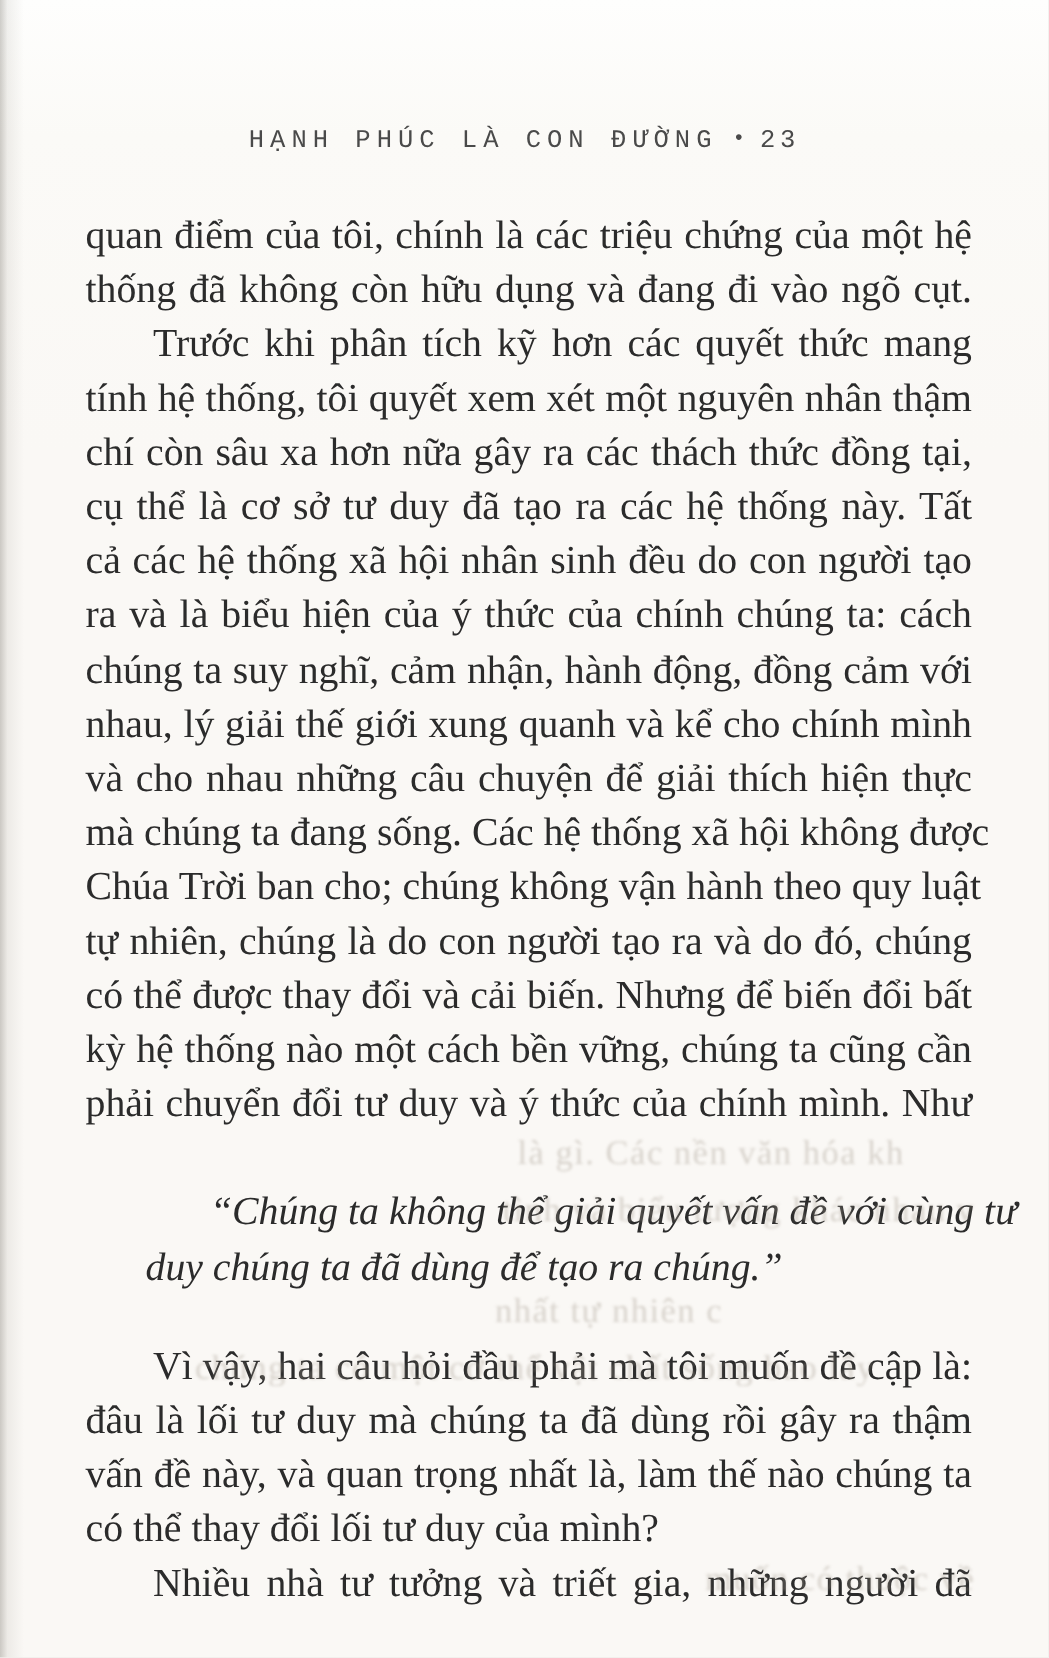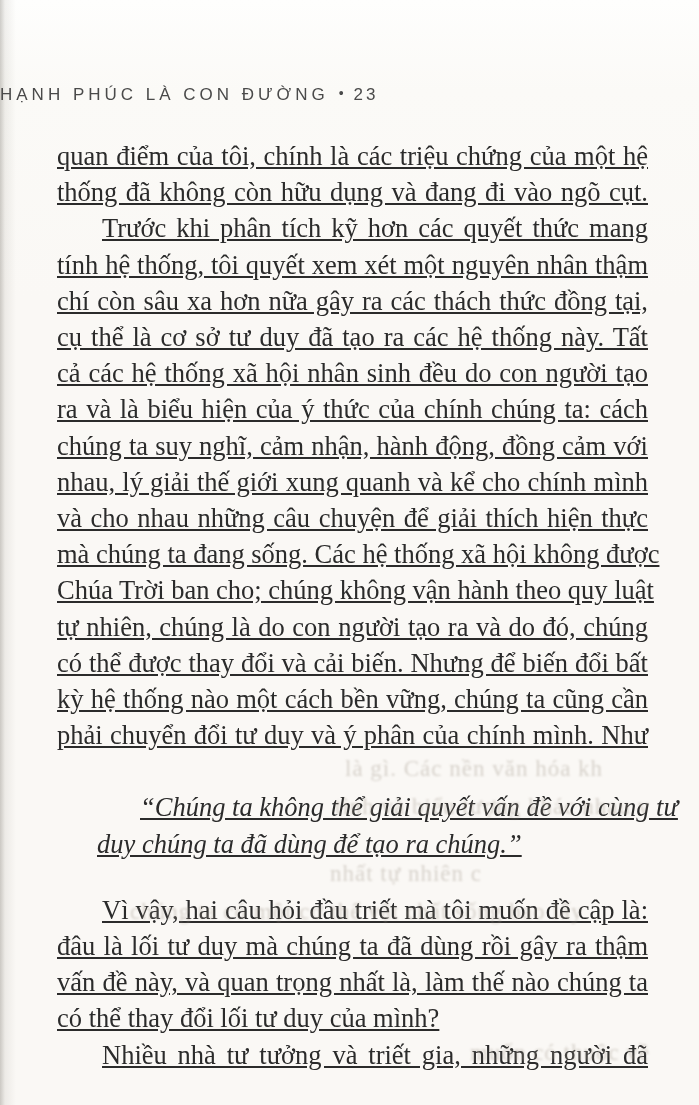--- a/index.html
+++ b/index.html
@@ -9,37 +9,37 @@
     overflow:hidden;
     background:
       linear-gradient(90deg, rgba(95,90,80,0.30) 0px, rgba(140,135,125,0.12) 5px, rgba(0,0,0,0) 16px),
       linear-gradient(180deg, #fefefd 0px, #fbfaf7 90px, #faf8f5 300px),
       #faf8f5;
     font-family:"Liberation Serif","DejaVu Serif",serif;
     color:var(--text,#2b2b2b);
   }
   .header{
     position:absolute;top:85px;left:0;right:0;
-    text-align:left;
-    font-family:Liberation Sans, sans-serif;
+    text-align:center;
+    font-family:Liberation Mono, monospace;
     font-size:17px;
     letter-spacing:4px;
     color:var(--header,#4a4a4a);
   }
   .header .bullet{margin:0 10px;font-size:14px;position:relative;top:-2px;letter-spacing:0;}
   .header .pnum{letter-spacing:3px;}
   .body-text{
     position:absolute;
     left:57px;
     top:138px;
     width:591px;
     font-size:26.5px;
     line-height:36.2px;
   }
-  .para{margin:0;text-decoration:underline;}
+  .para{margin:0;}
   .para.quote{
     margin:36px 0 30px 40px;
     font-style:italic;
   }
   .line{
     white-space:nowrap;
     text-align:justify;
     text-align-last:justify;
     -moz-text-align-last:justify;
   }
@@ -79,28 +79,28 @@
         <div class="line">cả các hệ thống xã hội nhân sinh đều do con người tạo</div>
         <div class="line">ra và là biểu hiện của ý thức của chính chúng ta: cách</div>
         <div class="line">chúng ta suy nghĩ, cảm nhận, hành động, đồng cảm với</div>
         <div class="line">nhau, lý giải thế giới xung quanh và kể cho chính mình</div>
         <div class="line">và cho nhau những câu chuyện để giải thích hiện thực</div>
         <div class="line">mà chúng ta đang sống. Các hệ thống xã hội không được</div>
         <div class="line">Chúa Trời ban cho; chúng không vận hành theo quy luật</div>
         <div class="line">tự nhiên, chúng là do con người tạo ra và do đó, chúng</div>
         <div class="line">có thể được thay đổi và cải biến. Nhưng để biến đổi bất</div>
         <div class="line">kỳ hệ thống nào một cách bền vững, chúng ta cũng cần</div>
-        <div class="line">phải chuyển đổi tư duy và ý phân của chính mình. Như</div>
+        <div class="line">phải chuyển đổi tư duy và ý thức của chính mình. Như</div>
       </div>
       <div class="para quote">
         <div class="line nj ind">“Chúng ta không thể giải quyết vấn đề với cùng tư</div>
         <div class="line nj">duy chúng ta đã dùng để tạo ra chúng.”</div>
       </div>
       <div class="para">
-        <div class="line ind">Vì vậy, hai câu hỏi đầu triết mà tôi muốn đề cập là:</div>
+        <div class="line ind">Vì vậy, hai câu hỏi đầu phải mà tôi muốn đề cập là:</div>
         <div class="line">đâu là lối tư duy mà chúng ta đã dùng rồi gây ra thậm</div>
         <div class="line">vấn đề này, và quan trọng nhất là, làm thế nào chúng ta</div>
         <div class="line nj">có thể thay đổi lối tư duy của mình?</div>
       </div>
       <div class="para">
         <div class="line ind">Nhiều nhà tư tưởng và triết gia, những người đã</div>
       </div>
     </div>
   <div id="ghost-layer">
       <div class="ghost" style="left: 345px; top: 756px;">là gì. Các nền văn hóa kh</div>

